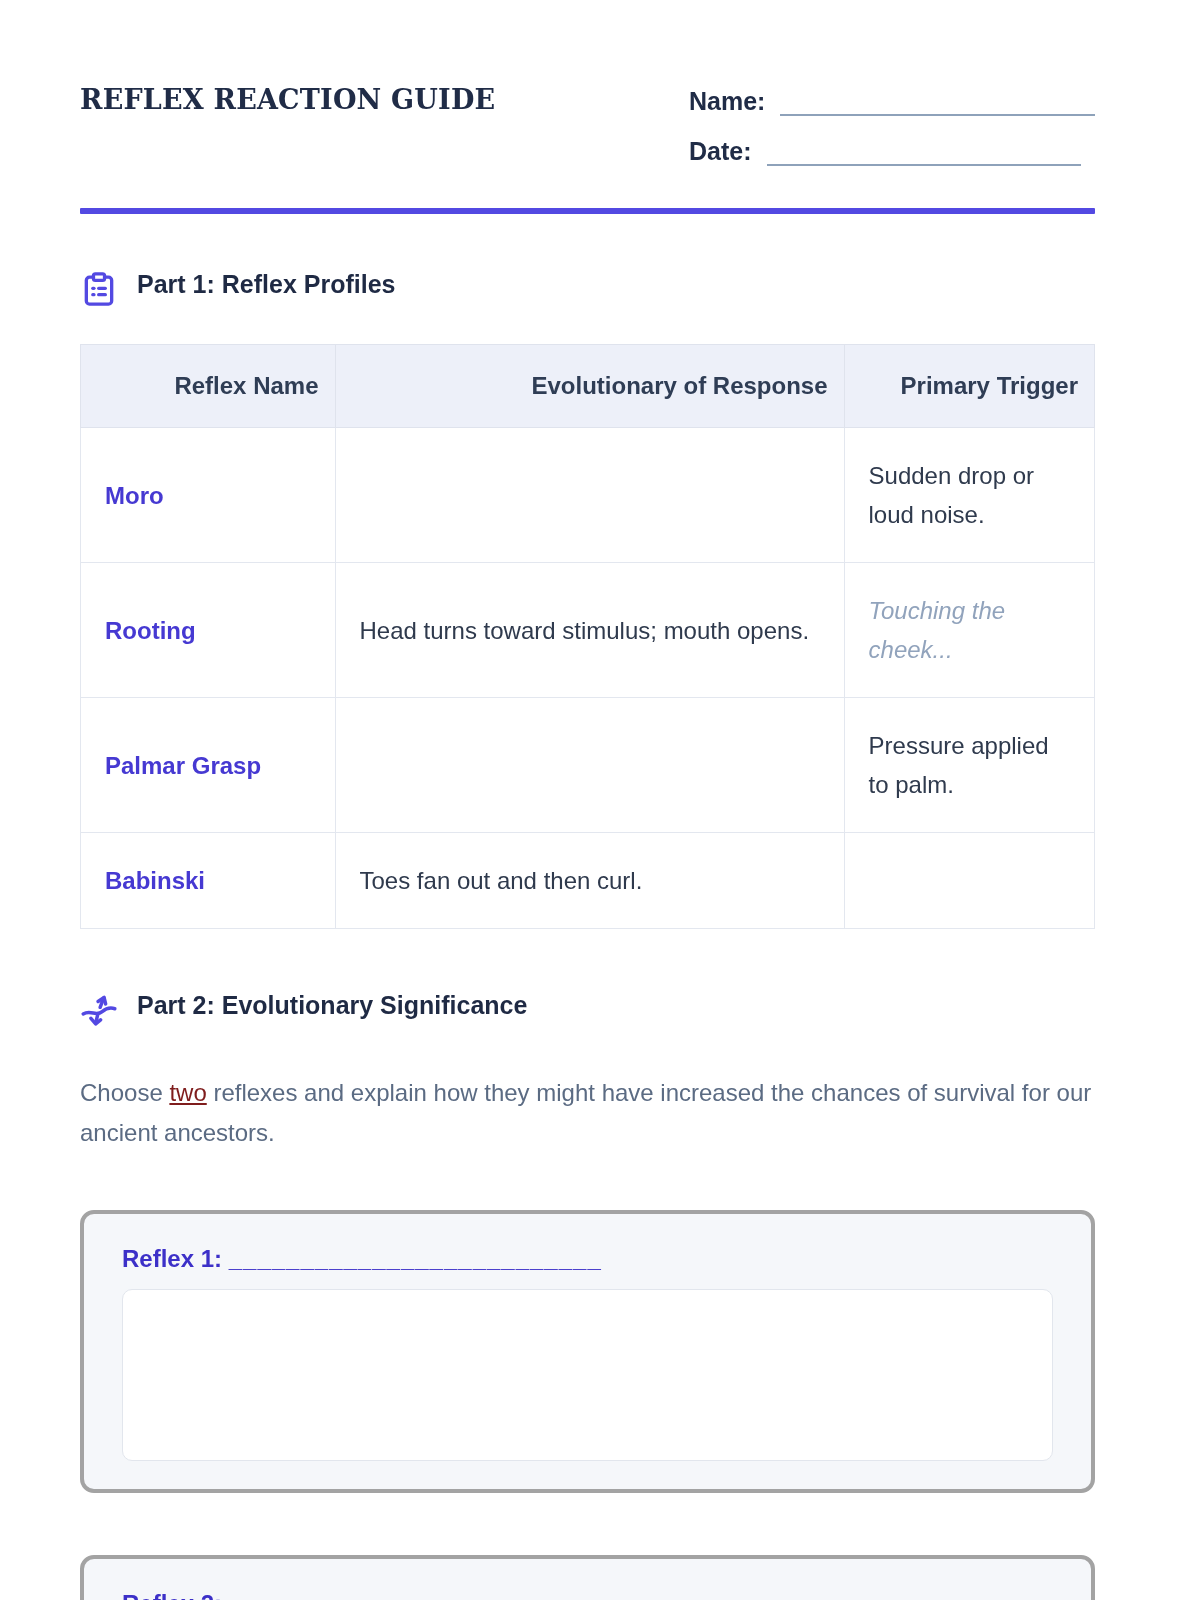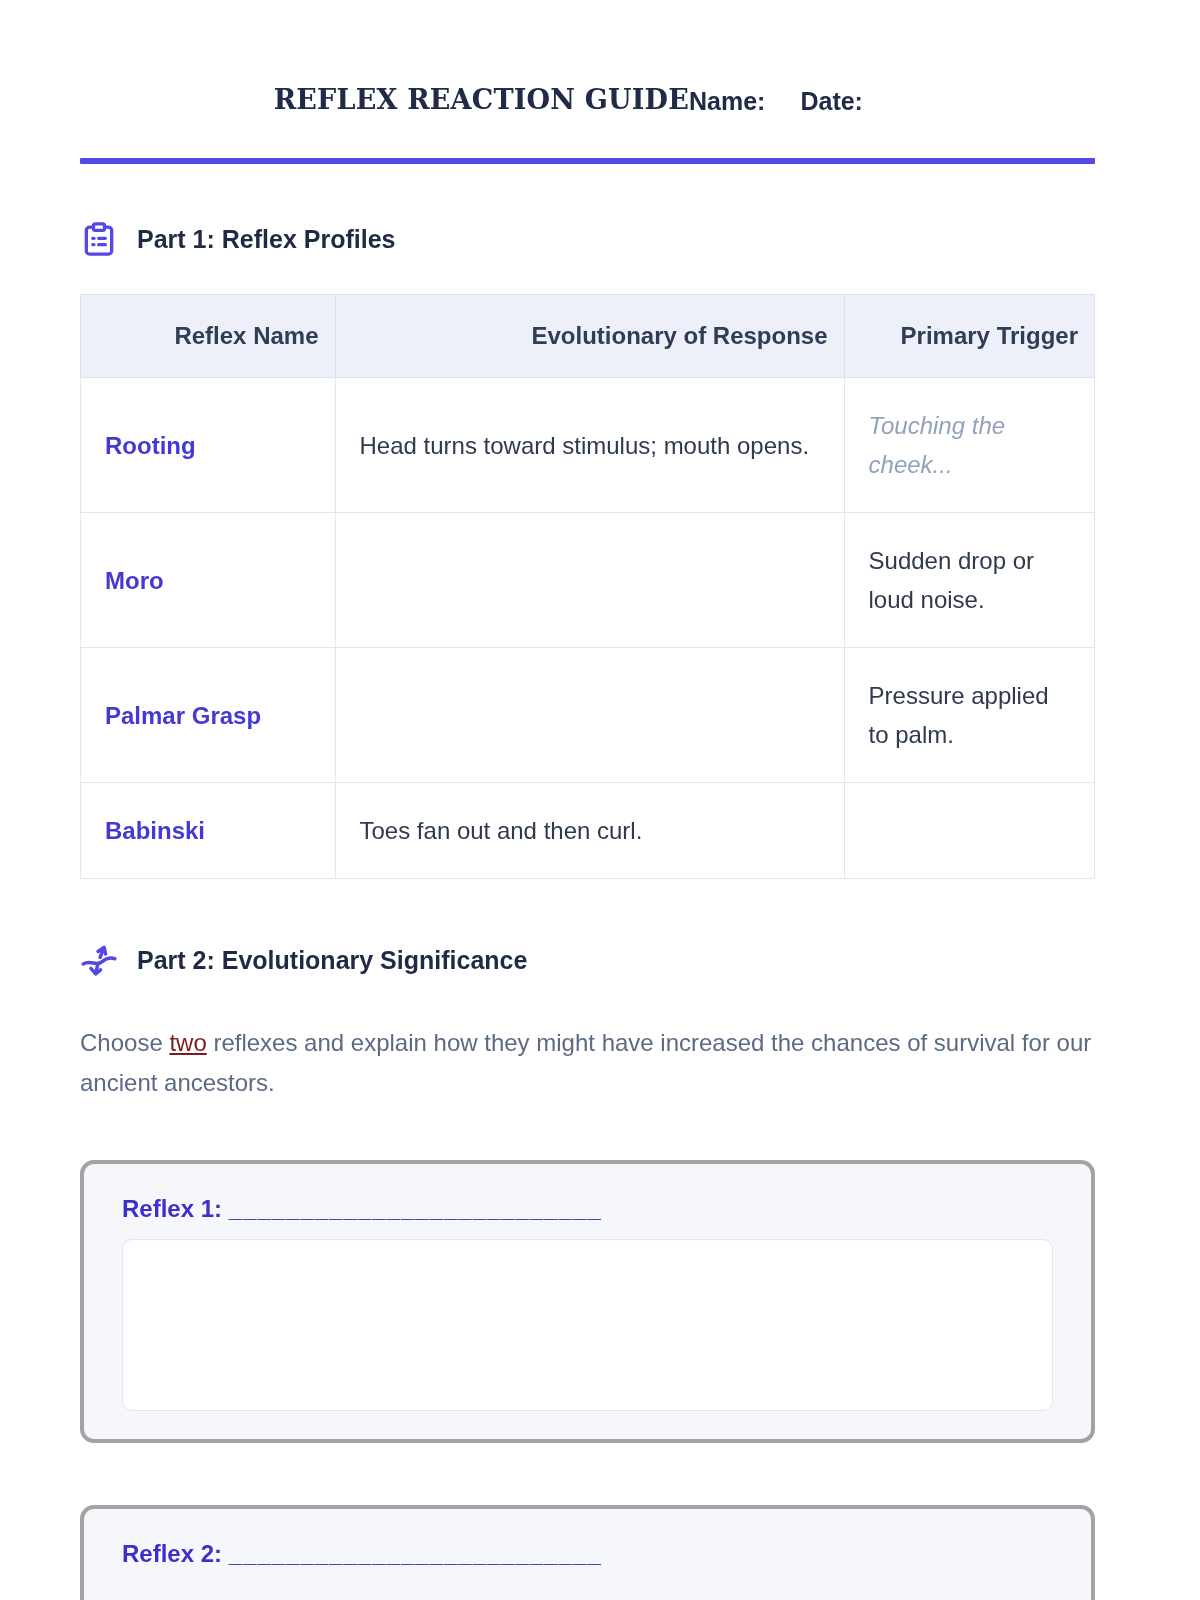--- a/index.html
+++ b/index.html
@@ -9,47 +9,47 @@
     background: #ffffff;
     font-family: "Liberation Sans", sans-serif;
   }
   .page {
     width: 1200px; height: 1600px;
     padding: 84px 105px 0 80px;
   }
 
   
   .header { display: flex; justify-content: space-between; }
-  .header-left { flex: 1; min-width: 0; text-align: right; }
+  .header-left { flex: 1; min-width: 0; }
   .doc-title {
     font-family: "DejaVu Serif", serif;
     font-size: 27px; font-weight: 700;
     color: #202c47; letter-spacing: 0.2px;
     line-height: 32px;
   }
   .doc-subtitle {
     margin-top: 11px;
     font-size: 24px; font-style: italic; font-weight: 500;
     color: #5a4ce0;
     line-height: 30px;
   }
   .header-right {
     width: 406px; flex: none;
-    display: flex; flex-direction: row; gap: 20px;
+    display: flex; flex-direction: column; gap: 20px;
     padding-top: 2px;
   }
   .field-row { display: flex; align-items: flex-end; gap: 15px; }
   .field-label { font-size: 25px; font-weight: 700; color: #202c47; line-height: 30px; }
   .field-blank { flex: 1; height: 30px; border-bottom: 2px solid #8ea2ba; }
   .field-row.date .field-blank { margin-right: 14px; }
 
   .divider { margin-top: 42px; height: 6px; background: #5349e2; border-radius: 1px; }
 
   
-  .section-heading { display: flex; align-items: center; gap: 19px; margin-top: 56px; }
+  .section-heading { display: flex; gap: 19px; margin-top: 56px; }
   .section-heading .icon { width: 38px; height: 38px; flex: none; display: flex; align-items: center; justify-content: center; }
   .section-heading .icon svg { width: 38px; height: 38px; }
   .section-heading h2 { font-size: 25px; font-weight: 700; color: #1f2a44; }
 
   
   table.reflex-table {
     margin-top: 36px; width: 100%;
     border-collapse: collapse;
     font-size: 24px;
     table-layout: fixed;
@@ -150,28 +150,28 @@
       </colgroup>
     <thead>
       <tr>
         <th>Reflex Name</th>
         <th>Evolutionary of Response</th>
         <th>Primary Trigger</th>
       </tr>
     </thead>
     <tbody>
       <tr>
+        <td class="reflex-name">Moro</td>
+        <td></td>
+        <td>Sudden drop or loud noise.</td>
+      </tr>
+      <tr>
         <td class="reflex-name">Rooting</td>
         <td>Head turns toward stimulus; mouth opens.</td>
         <td class="placeholder">Touching the cheek...</td>
-      </tr>
-      <tr>
-        <td class="reflex-name">Moro</td>
-        <td></td>
-        <td>Sudden drop or loud noise.</td>
       </tr>
       <tr>
         <td class="reflex-name">Palmar Grasp</td>
         <td></td>
         <td>Pressure applied to palm.</td>
       </tr>
       <tr>
         <td class="reflex-name">Babinski</td>
         <td>Toes fan out and then curl.</td>
         <td></td>

